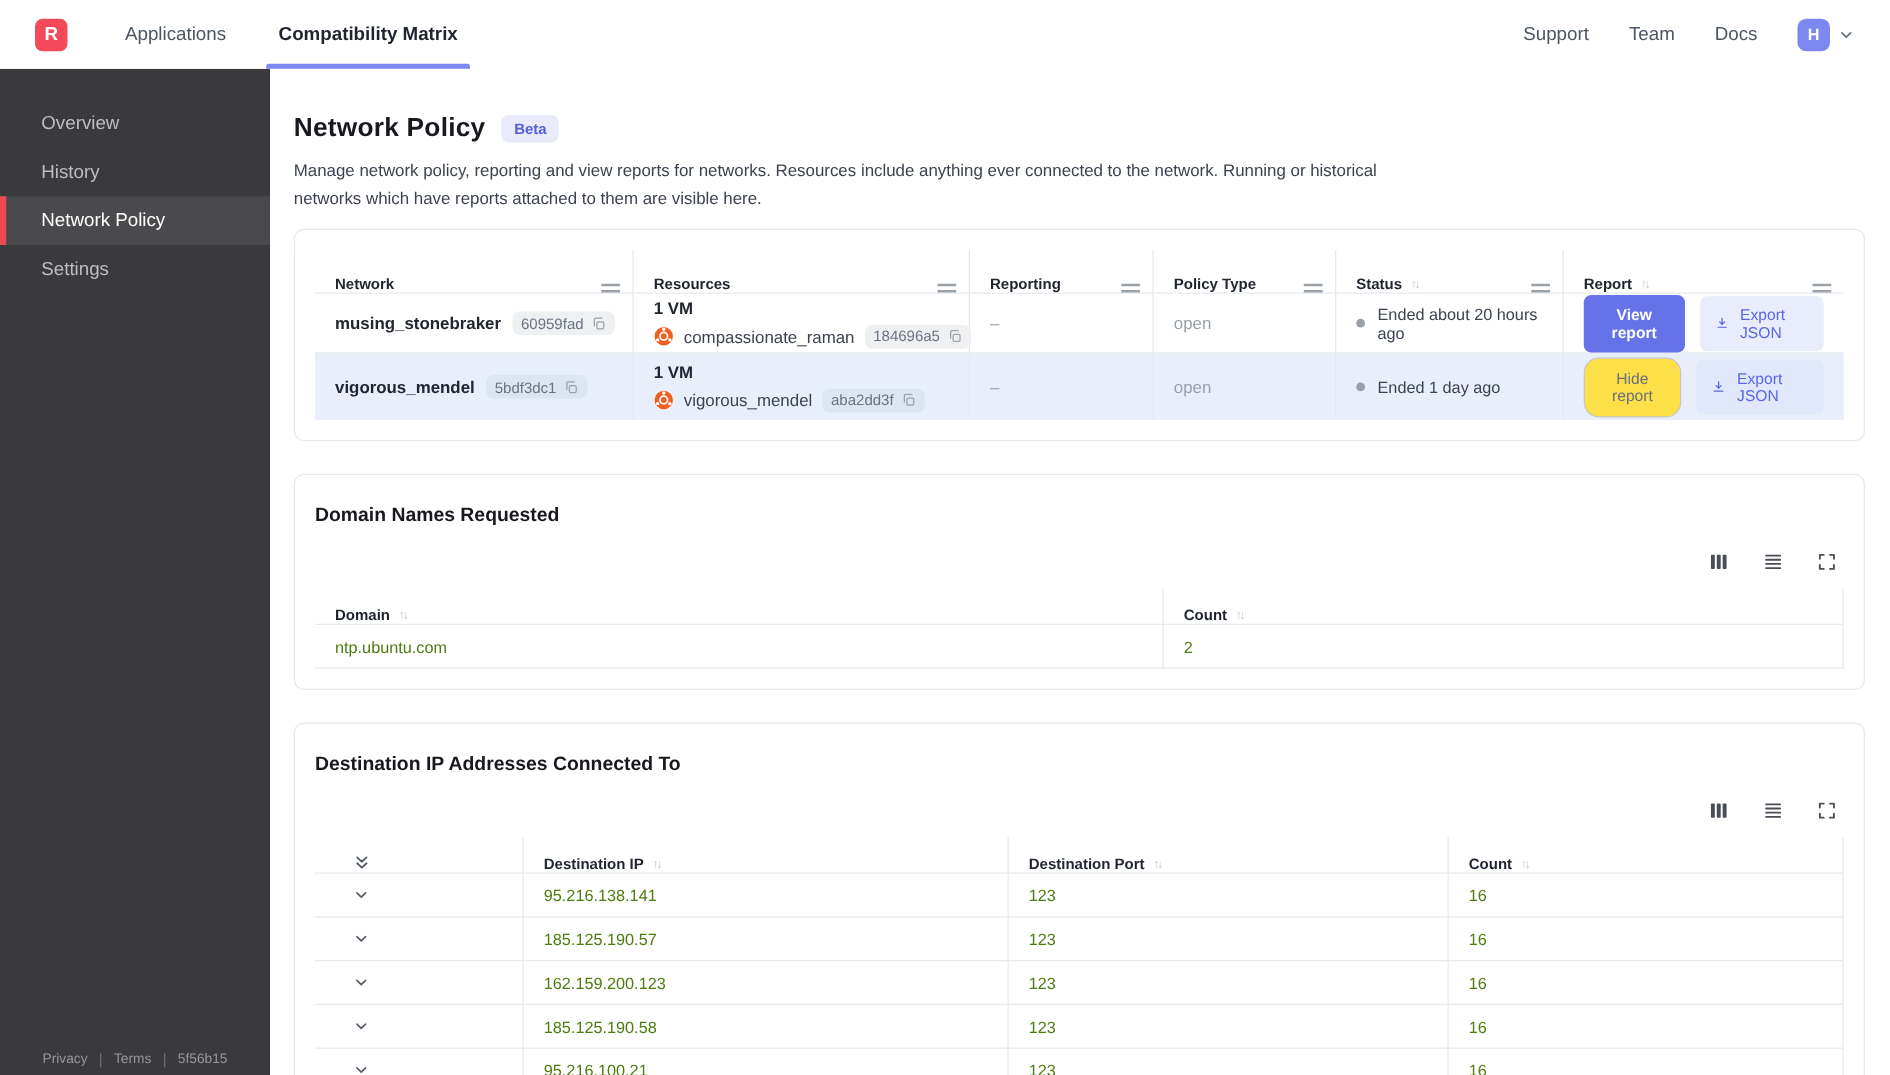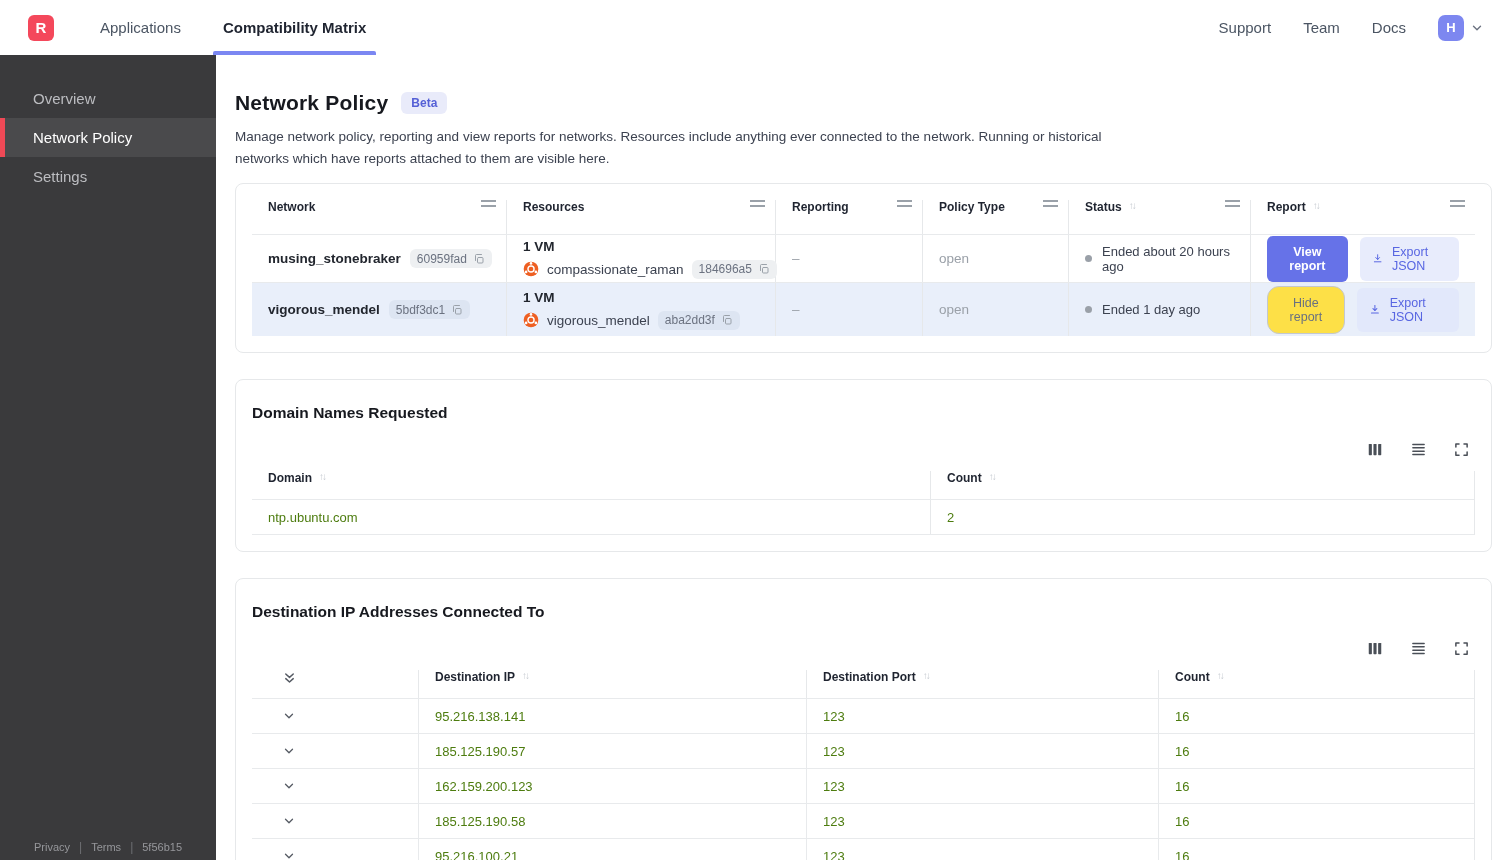--- a/index.html
+++ b/index.html
@@ -84,21 +84,21 @@
   .tool-icon { cursor: pointer; display: flex; }
 
   
   .gtable { width: 100%; }
   .grow { display: grid; align-items: center; }
   .net-cols { grid-template-columns: 255px 269px 147px 146px 182px 1fr; }
   .dom-cols { grid-template-columns: 679px 1fr; }
   .dst-cols { grid-template-columns: 166px 388px 352px 1fr; }
 
   .th {
-    display: flex; align-items: flex-start; gap: 7px; height: 34px;
+    display: flex; align-items: flex-end; gap: 7px; height: 34px;
     padding: 0 10px 0 16px; font-size: 12px; font-weight: bold; color: #1f2430;
     border-right: 1px solid #e6e8ea;
   }
   .th:last-child { border-right: none; }
   .th .spacer { flex: 1; }
   .sort {
     color: #c6cad0; font-size: 10px; letter-spacing: -2px; font-weight: normal;
     display: inline-block; transform: translateY(-0.5px);
   }
   .drag {
@@ -171,20 +171,21 @@
           </svg>
       </span>
     </span>
   </div>
 </nav>
 
 <div class="shell">
 
   <aside class="sidebar">
     <div class="side-item">Overview</div>
+    <div class="side-item">History</div>
     <div class="side-item active">Network Policy</div>
     <div class="side-item">Settings</div>
     <div class="side-footer">
       <span>Privacy</span>
       <span class="sep">|</span>
       <span>Terms</span>
       <span class="sep">|</span>
       <span>5f56b15</span>
     </div>
   </aside>

